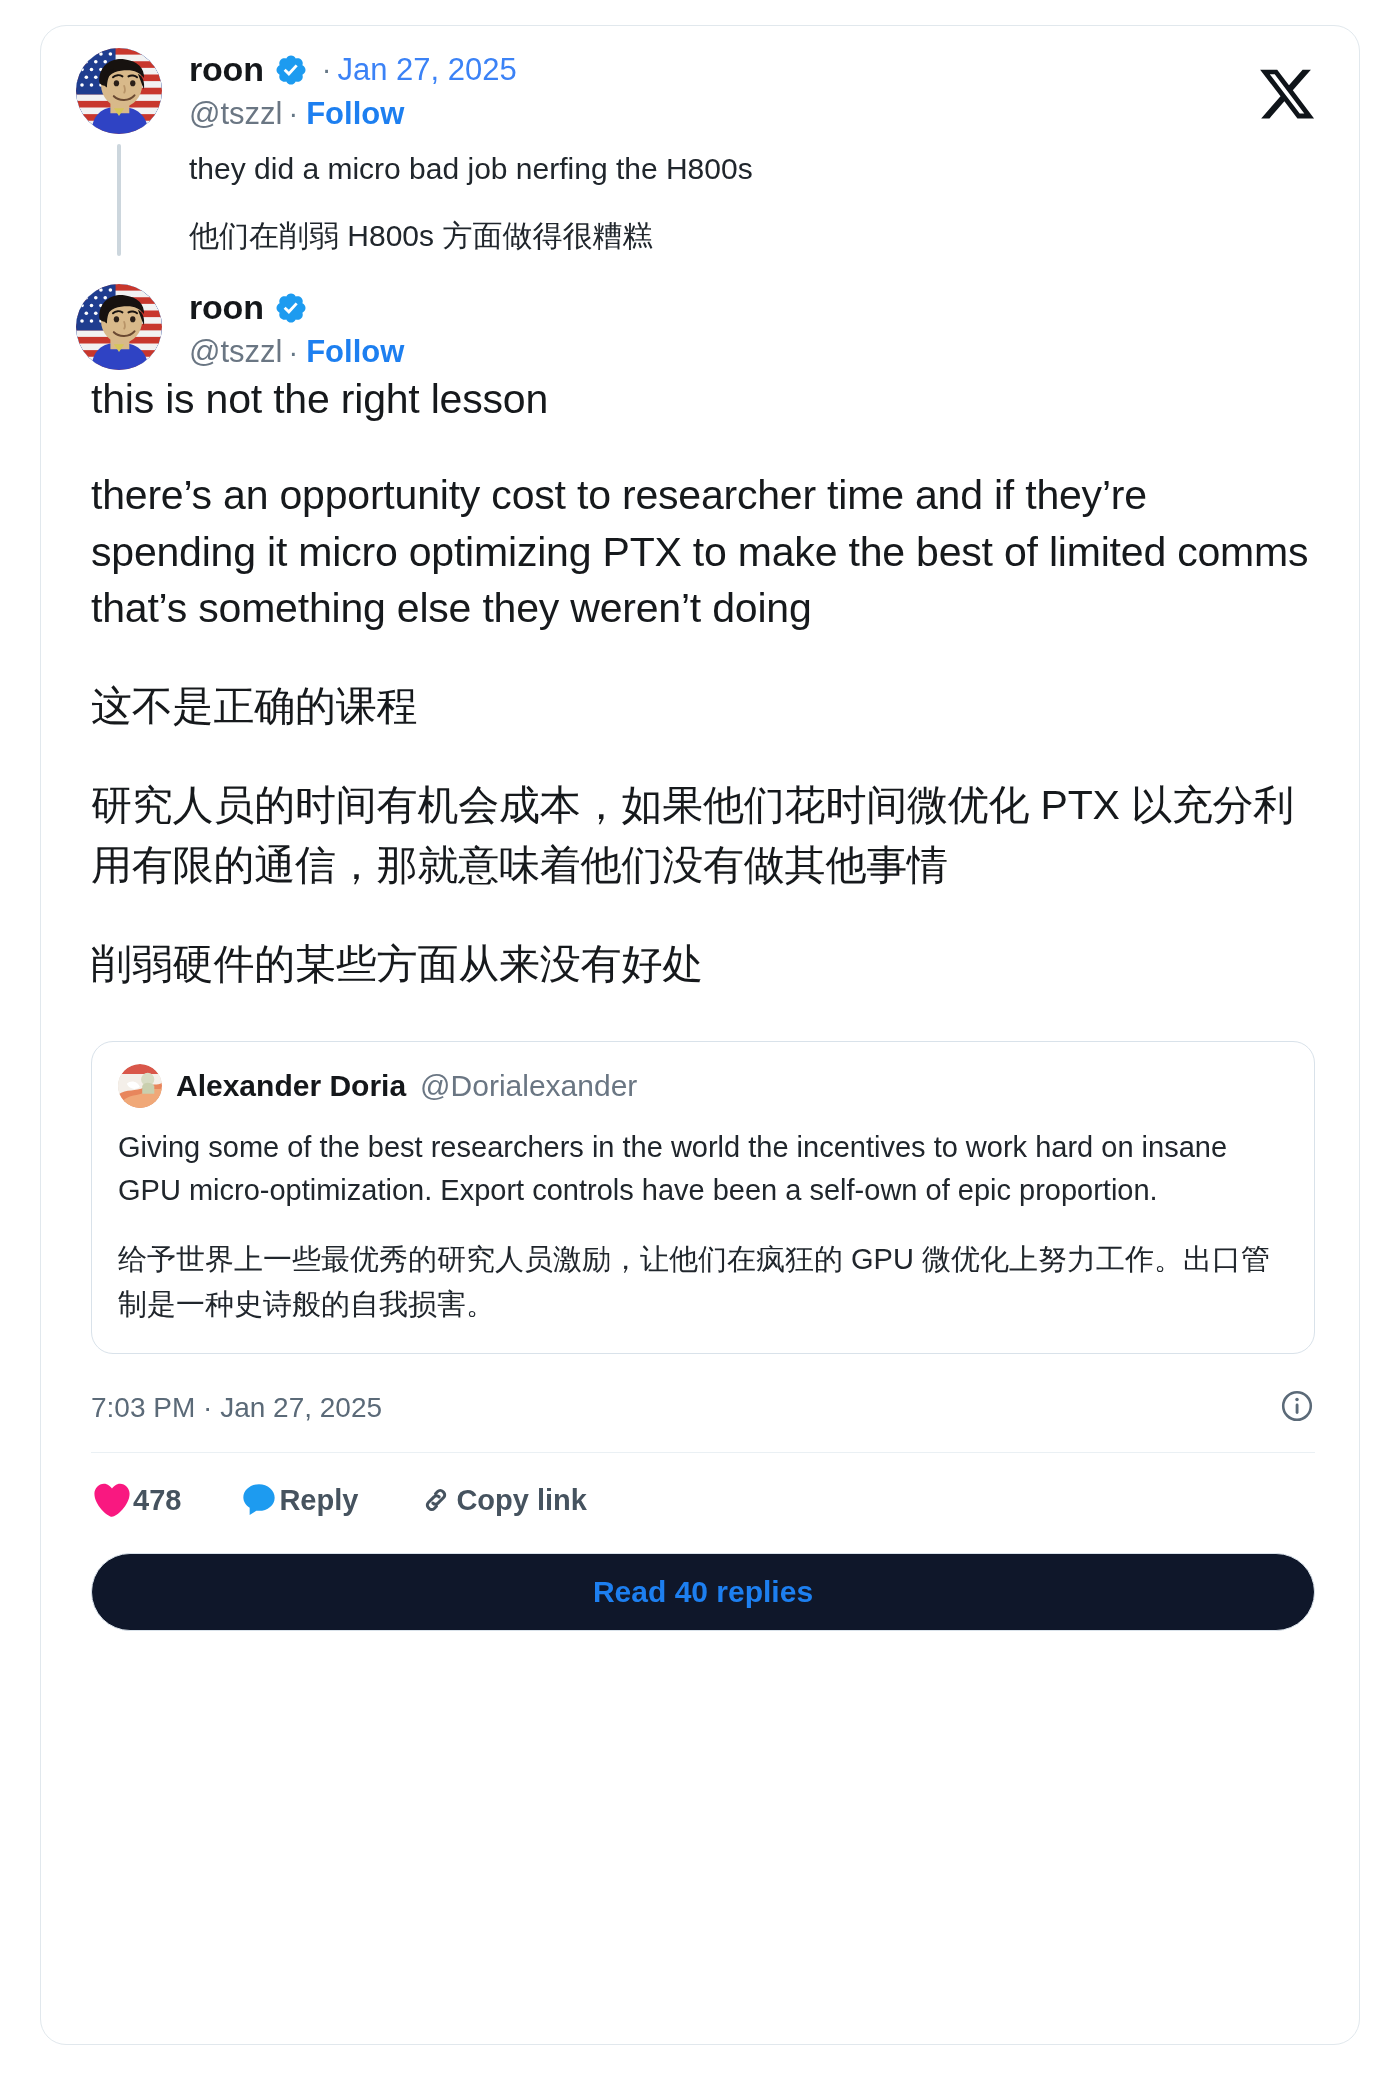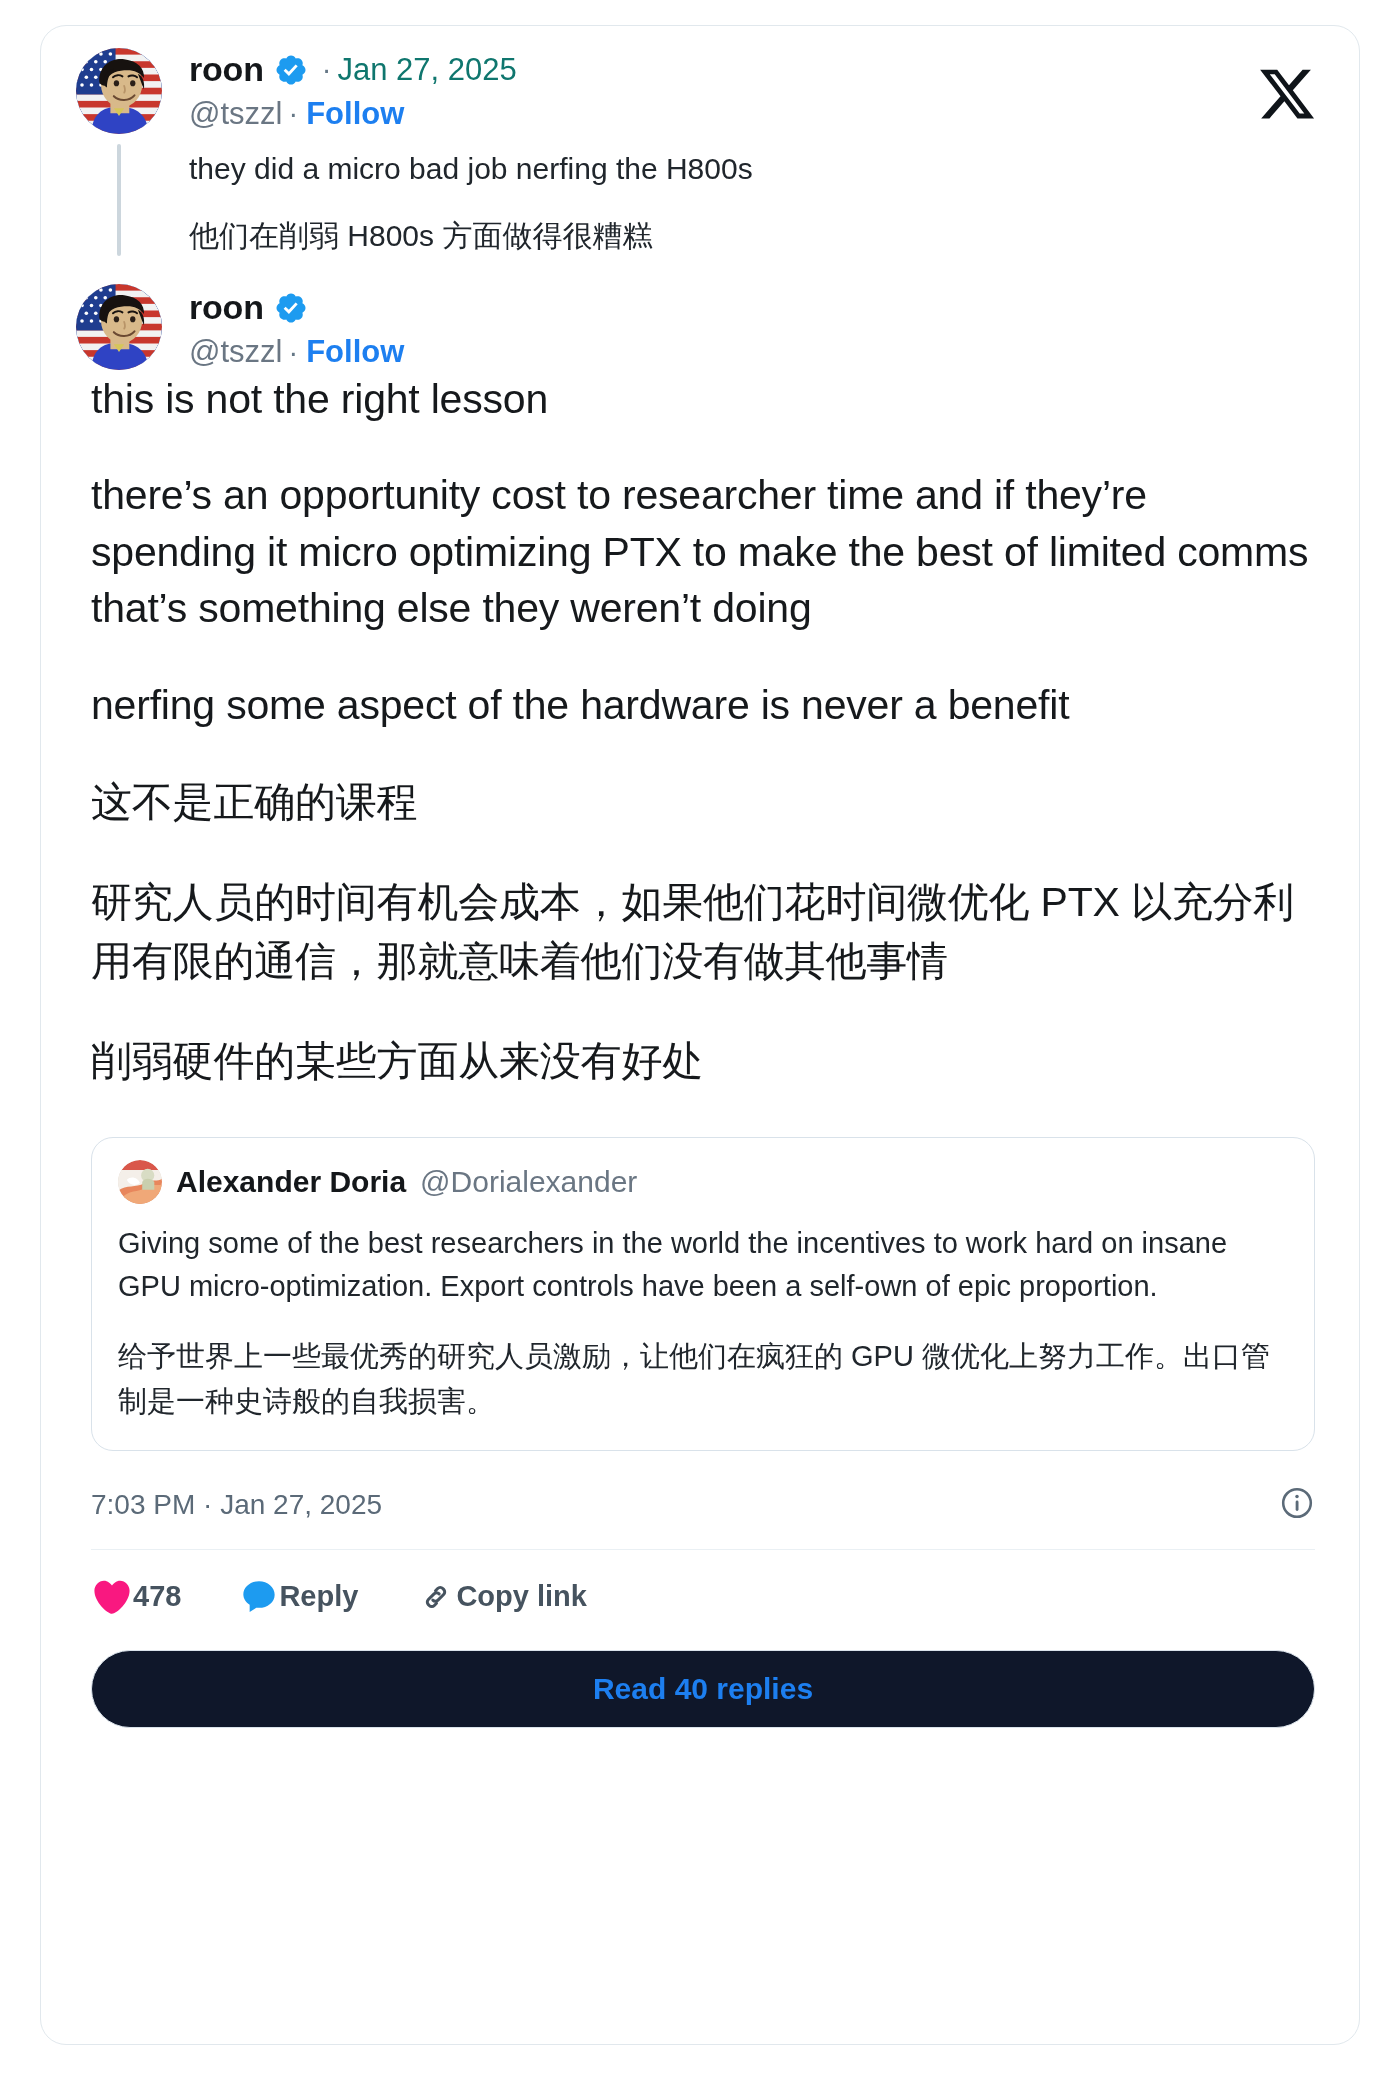--- a/index.html
+++ b/index.html
@@ -70,21 +70,21 @@
   }
   .display-name {
     font-size: 34px;
     font-weight: bold;
     color: #14171a;
     letter-spacing: -0.2px;
   }
   .verified { margin: 0 8px 0 10px; display: inline-flex; align-items: center; }
   .verified svg { display: block; }
   .sep-dot { color: #657786; font-size: 29px; margin: 0 6px; }
-  .date-text { font-size: 31px; color: #0f766e; }
+  .date-text { font-size: 31px; color: #3b82f6; }
   .handle-row {
     display: flex;
     align-items: center;
     margin-top: 6px;
     line-height: 1.2;
   }
   .handle { font-size: 31px; color: #6a7683; }
   .follow-link {
     font-size: 31px;
     color: #1d7ff0;
@@ -369,21 +369,20 @@
           <span class="handle">@tszzl</span>
           <span class="sep-dot">·</span>
           <span class="follow-link">Follow</span>
         </div>
       </div>
     </div>
 
     <div class="main-body">
       <p class="para">this is not the right lesson</p>
       <p class="para">there’s an opportunity cost to researcher time and if they’re spending it micro optimizing PTX to make the best of limited comms that’s something else they weren’t doing</p>
-      <p class="para">nerfing some aspect of the hardware is never a benefit</p>
       <p class="para zh">这不是正确的课程</p>
       <p class="para zh">研究人员的时间有机会成本，如果他们花时间微优化 PTX 以充分利用有限的通信，那就意味着他们没有做其他事情</p>
       <p class="para zh">削弱硬件的某些方面从来没有好处</p>
     </div>
 
     <div class="quoted">
       <div class="q-head">
         <div class="q-avatar">
           <svg viewBox="0 0 40 40" aria-hidden="true">
             <defs>

